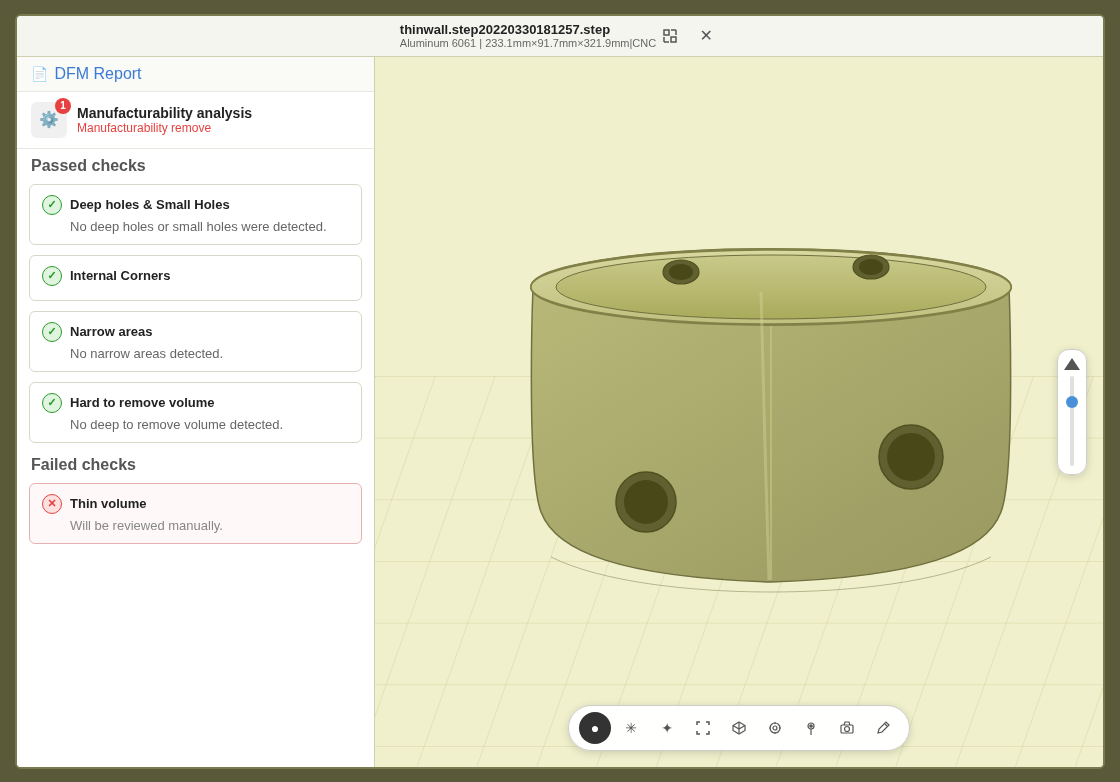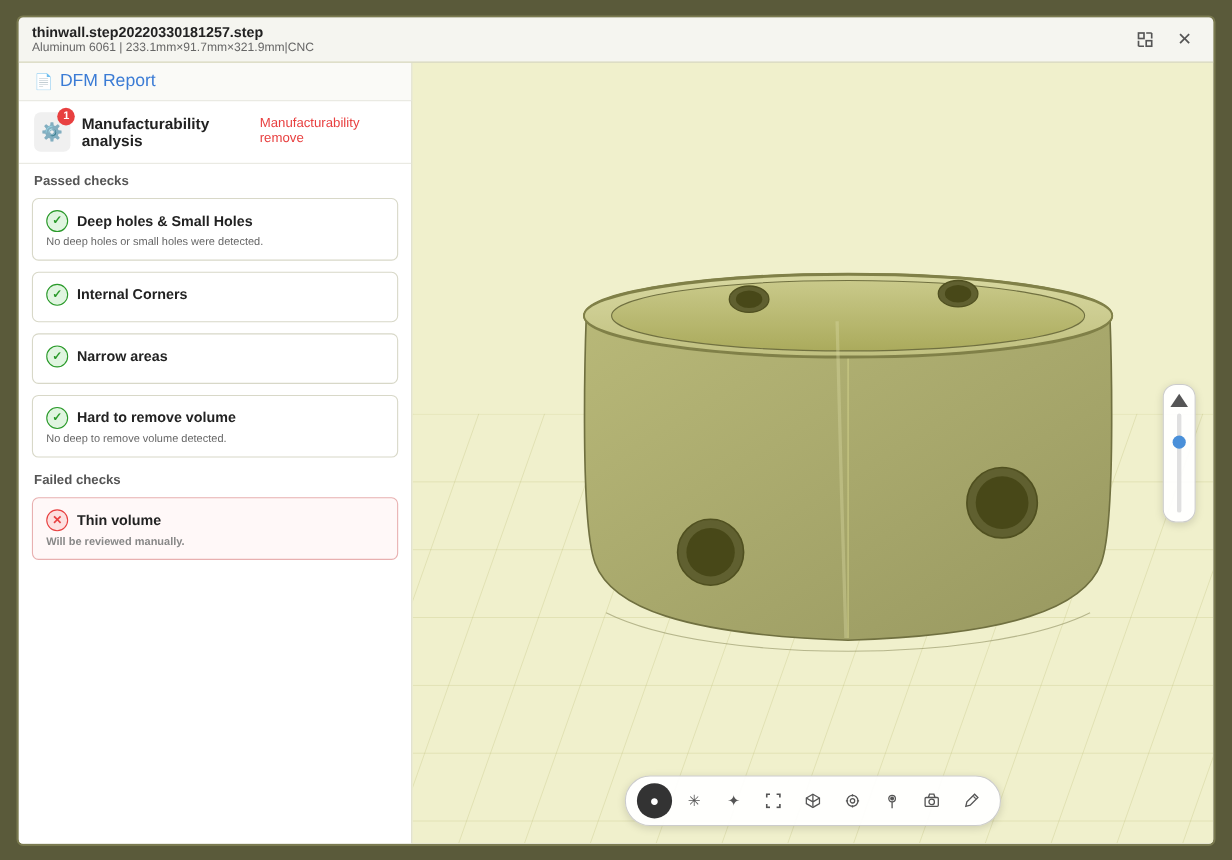--- a/index.html
+++ b/index.html
@@ -22,21 +22,21 @@
       display: flex;
       flex-direction: column;
       overflow: hidden;
     }
     .title-bar {
       background: #f5f5f0;
       border-bottom: 1px solid #d0d0b0;
       padding: 6px 12px;
       display: flex;
       align-items: center;
-      justify-content: space-between;
+      justify-content: center;
       flex-shrink: 0;
     }
     .title-info {
       display: flex;
       flex-direction: column;
     }
     .title-filename {
       font-size: 13px;
       font-weight: 600;
       color: #222;
@@ -122,34 +122,34 @@
       border-radius: 50%;
       color: #fff;
       font-size: 10px;
       font-weight: bold;
       display: flex;
       align-items: center;
       justify-content: center;
     }
     .analysis-text-col {
       display: flex;
-      flex-direction: row;
+      flex-direction: column;
     }
     .analysis-title {
       font-size: 14px;
       font-weight: 600;
       color: #222;
     }
     .analysis-status {
       font-size: 12px;
       color: #e84040;
     }
     .section-label {
       padding: 8px 14px 4px;
-      font-size: 12px;
+      font-size: 16px;
       font-weight: 600;
       color: #555;
       text-transform: none;
     }
     .check-card {
       margin: 5px 12px;
       border: 1px solid #d8d8c8;
       border-radius: 6px;
       padding: 10px 12px;
       background: #fff;
@@ -185,26 +185,26 @@
       color: #e84040;
       border: 1.5px solid #e84040;
     }
     .check-title {
       font-size: 13px;
       font-weight: 600;
       color: #222;
       text-align: center;
     }
     .check-desc {
-      font-size: 10px;
+      font-size: 13px;
       color: #666;
+      margin-left: 28px;
     }
     .check-desc.fail-desc {
       color: #888;
-      font-weight: bold;
     }
     
     .viewport {
       flex: 1;
       background: #f0f0cc;
       position: relative;
       overflow: hidden;
     }
     .toolbar-bottom {
       position: absolute;
@@ -353,20 +353,21 @@
           <div class="check-icon pass">✓</div>
           <span class="check-title">Internal Corners</span>
         </div>
       </div>
 
       <div class="check-card">
         <div class="check-card-header">
           <div class="check-icon pass">✓</div>
           <span class="check-title">Narrow areas</span>
         </div>
+        <div class="check-desc">No narrow areas detected.</div>
       </div>
 
       <div class="check-card">
         <div class="check-card-header">
           <div class="check-icon pass">✓</div>
           <span class="check-title">Hard to remove volume</span>
         </div>
         <div class="check-desc">No deep to remove volume detected.</div>
       </div>
 

